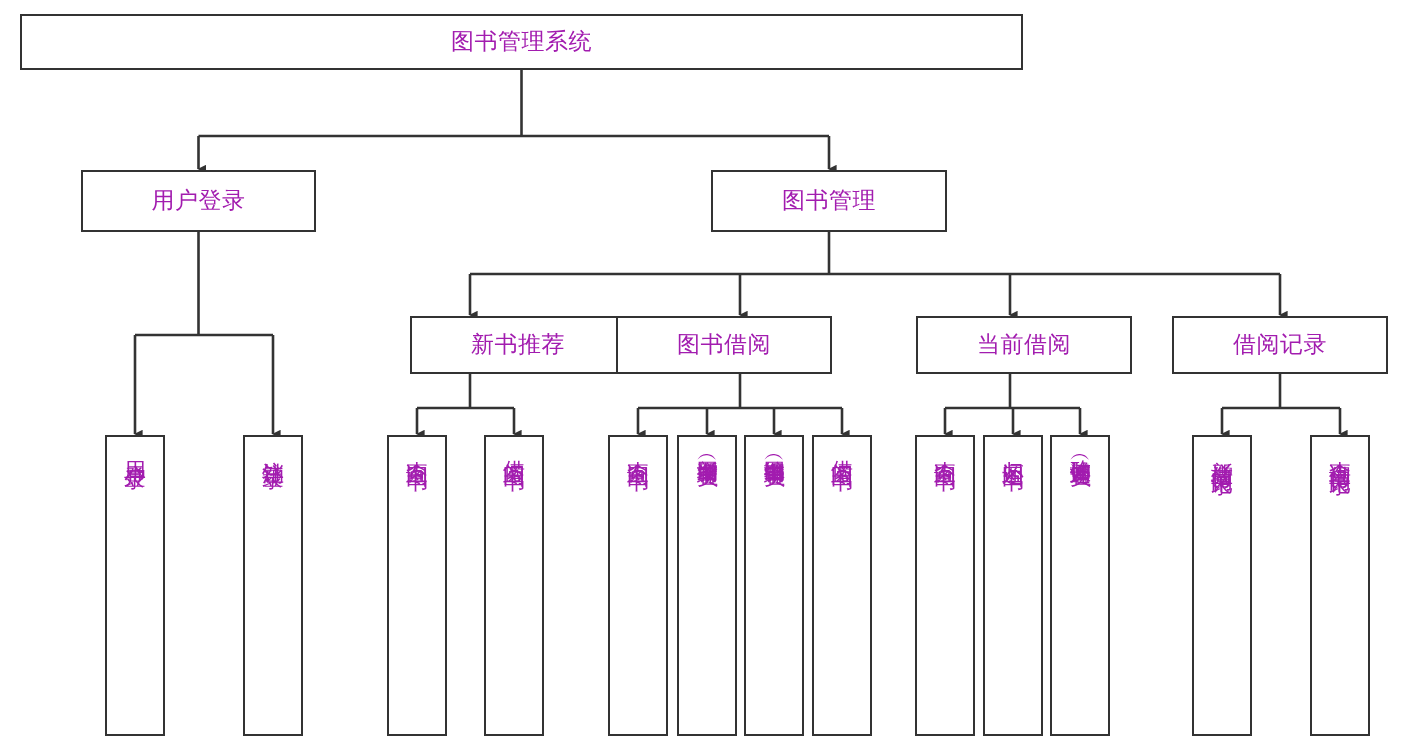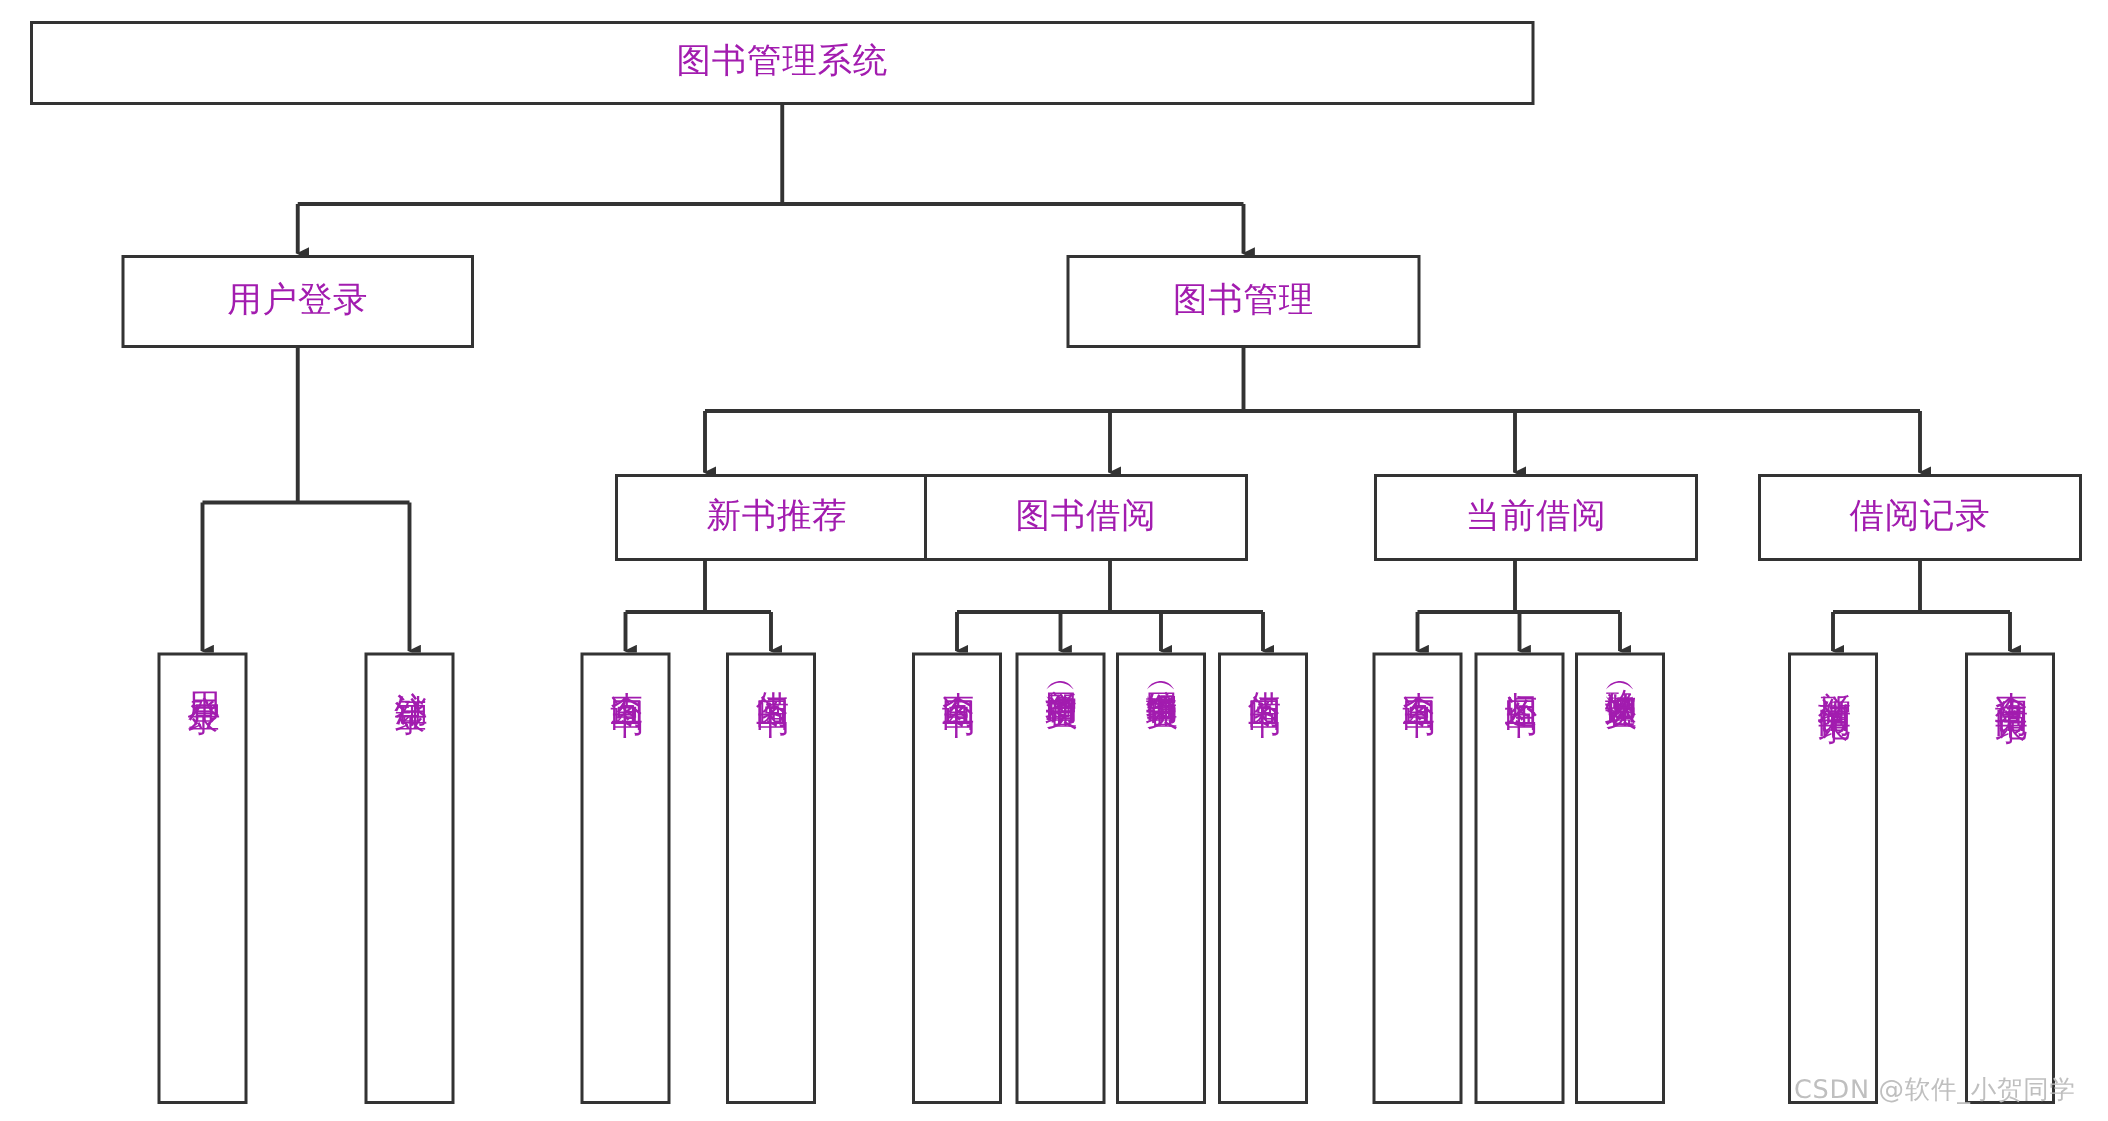--- a/index.html
+++ b/index.html
@@ -180,15 +180,14 @@
         <span class="node-label">确认归还（管理员）</span>
       </div>
       <div class="node vert" style="left: 1192px; top: 435px; width: 60px; height: 301px;">
         <span class="node-label">新增借阅记录</span>
       </div>
       <div class="node vert" style="left: 1310px; top: 435px; width: 60px; height: 301px;">
         <span class="node-label">查询借阅记录</span>
       </div>
     </div>
 
-  <div class="watermark" style="left: 1196px; top: 715px; color: rgb(191, 191, 191);">CSDN @软件_小贺同学</div>
 
 </div>
 
 </body></html>

